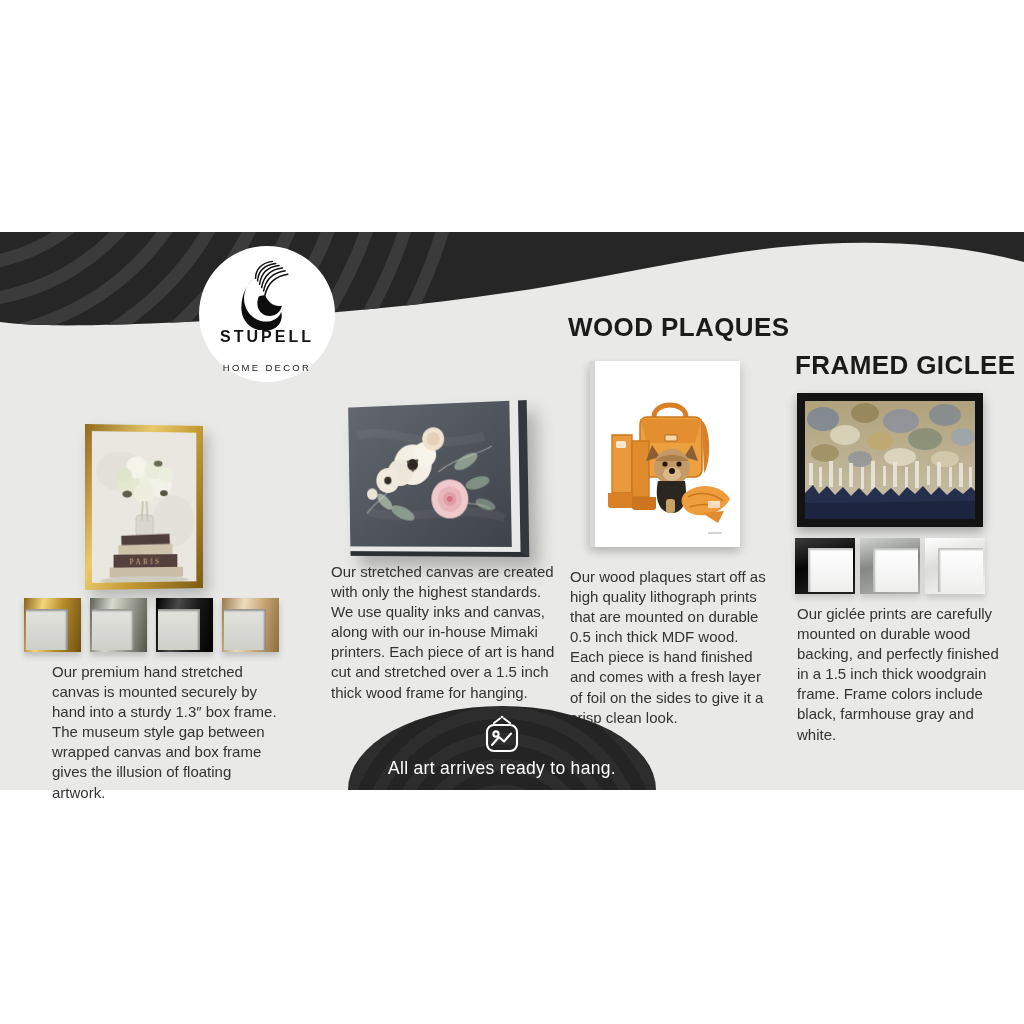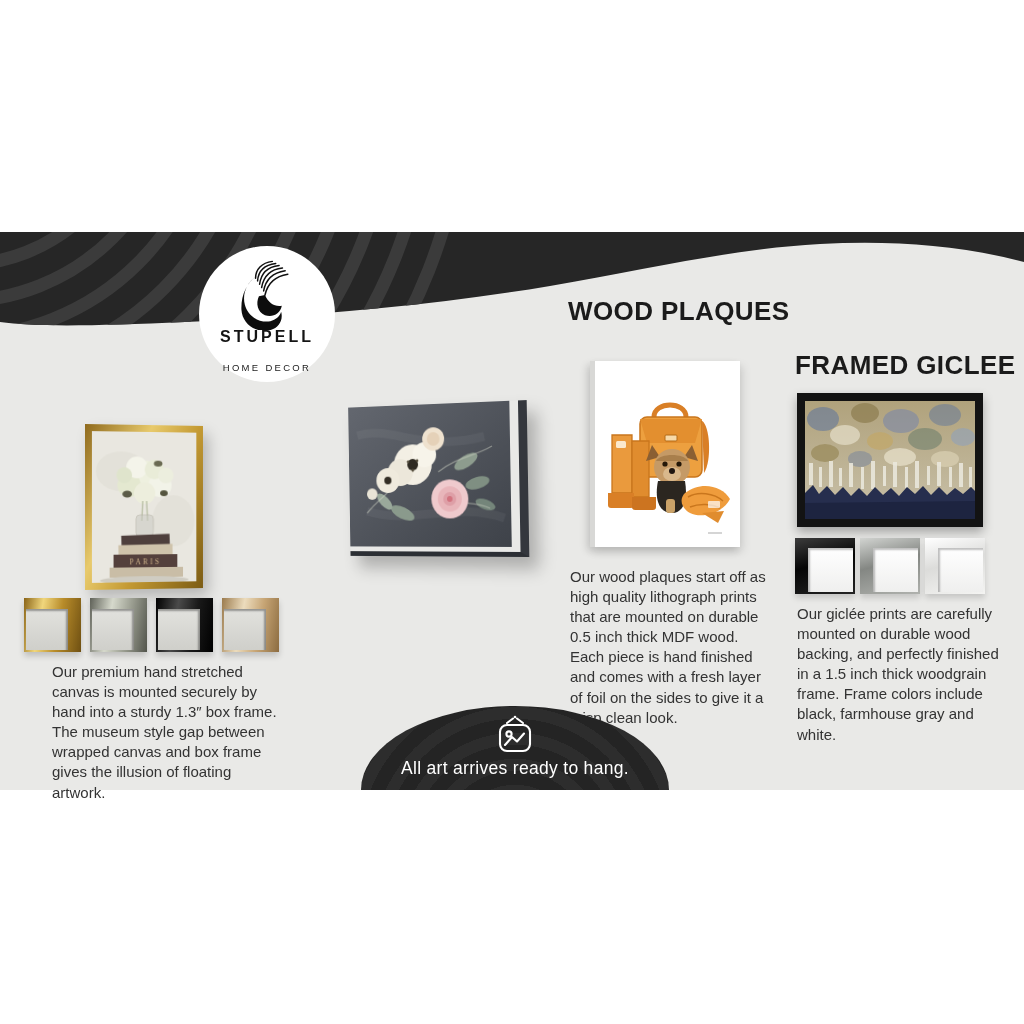--- a/index.html
+++ b/index.html
@@ -55,21 +55,21 @@
     box-shadow:0 5px 10px rgba(0,0,0,.3);}
   .swatch-row2{position:absolute;left:795px;top:538px;z-index:4;display:flex;gap:5px;}
   .corner2{position:relative;width:60px;height:56px;box-shadow:0 4px 6px rgba(0,0,0,.15);}
   .corner2 .cnv{position:absolute;right:2px;bottom:2px;left:13px;top:10px;
     background:linear-gradient(180deg,#ffffff,#efefee);
     box-shadow:inset 2px 2px 2px rgba(0,0,0,.25);}
   .c2-black{background:linear-gradient(165deg,#3c3c3c,#050505 45%,#242424);}
   .c2-gray{background:linear-gradient(165deg,#d2d4d1,#848783 45%,#b0b2ae);}
   .c2-white{background:linear-gradient(165deg,#ffffff,#dcdcda 45%,#f4f4f2);}
   
-  .dome{position:absolute;left:361px;top:706px;width:308px;height:84px;z-index:5;
+  .dome{position:absolute;left:348px;top:706px;width:308px;height:84px;z-index:5;
     background:#242424;border-radius:50% 50% 0 0 / 100% 100% 0 0;overflow:hidden;
     display:flex;flex-direction:column;align-items:center;}
   .dome::before{content:"";position:absolute;inset:0;
     background:repeating-radial-gradient(circle at 50% 170%,rgba(255,255,255,.045) 0 12px,transparent 12px 26px);}
   .dome svg{margin-top:8px;position:relative;}
   .dome-text{position:relative;color:#fff;font-size:17.5px;letter-spacing:.3px;margin-top:2px;}
 </style>
 </head>
 <body>
 
@@ -202,22 +202,23 @@
       <g>
         <circle cx="112" cy="98" r="20" fill="#efcacd"></circle>
         <circle cx="112" cy="98" r="13" fill="#e8b5ba"></circle>
         <circle cx="112" cy="98" r="7" fill="#de9fa7"></circle>
         <circle cx="112" cy="98" r="3" fill="#d2737f"></circle>
       </g>
       <circle cx="26" cy="92" r="6" fill="#e9e4d6"></circle>
     </svg>
   </div>
 
-
-  <div class="hdr" style="left:568px;top:297px;">
+  <div class="copy" style="left:331px;top:562px;width:226px;">Our stretched canvas are created with only the highest standards. We use quality inks and canvas, along with our in-house Mimaki printers. Each piece of art is hand cut and stretched over a 1.5 inch thick wood frame for hanging.</div>
+
+  <div class="hdr" style="left:568px;top:313px;">
     <span>WOOD PLAQUES</span>
   </div>
 
   <div class="wp-plaque">
     <svg width="150" height="186" viewBox="0 0 150 186">
       <rect width="150" height="186" fill="#ffffff"></rect>
       <rect width="5" height="186" fill="#d8d8d6"></rect>
       <g>
         <path d="M64,56 C64,40 96,40 96,56" fill="none" stroke="#d97f26" stroke-width="5"></path>
         <rect x="50" y="56" width="62" height="60" rx="7" fill="#eda03f" stroke="#c9761d" stroke-width="1.5"></rect>

